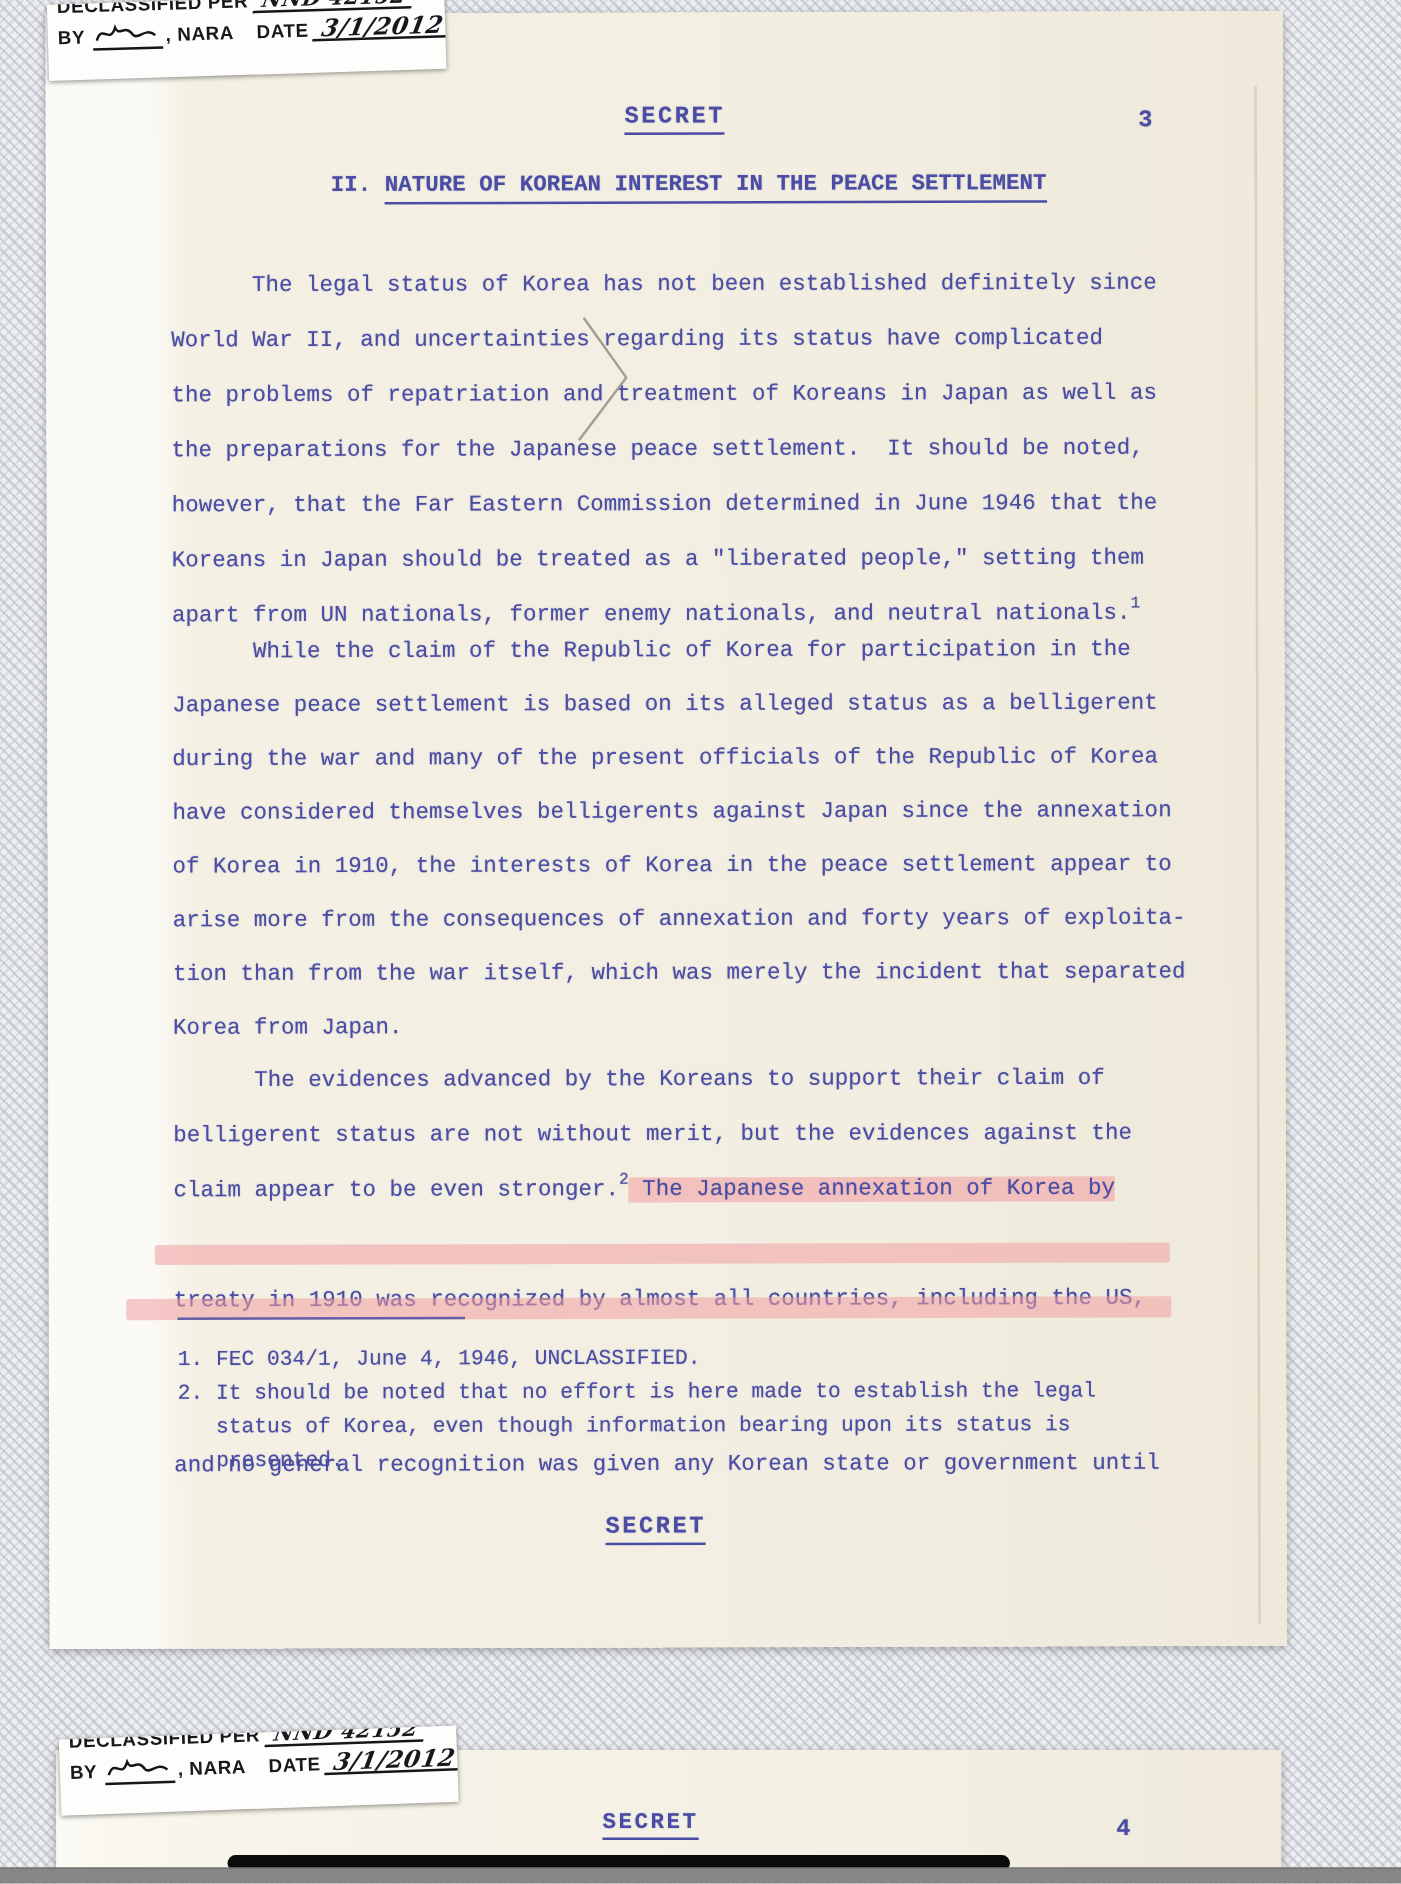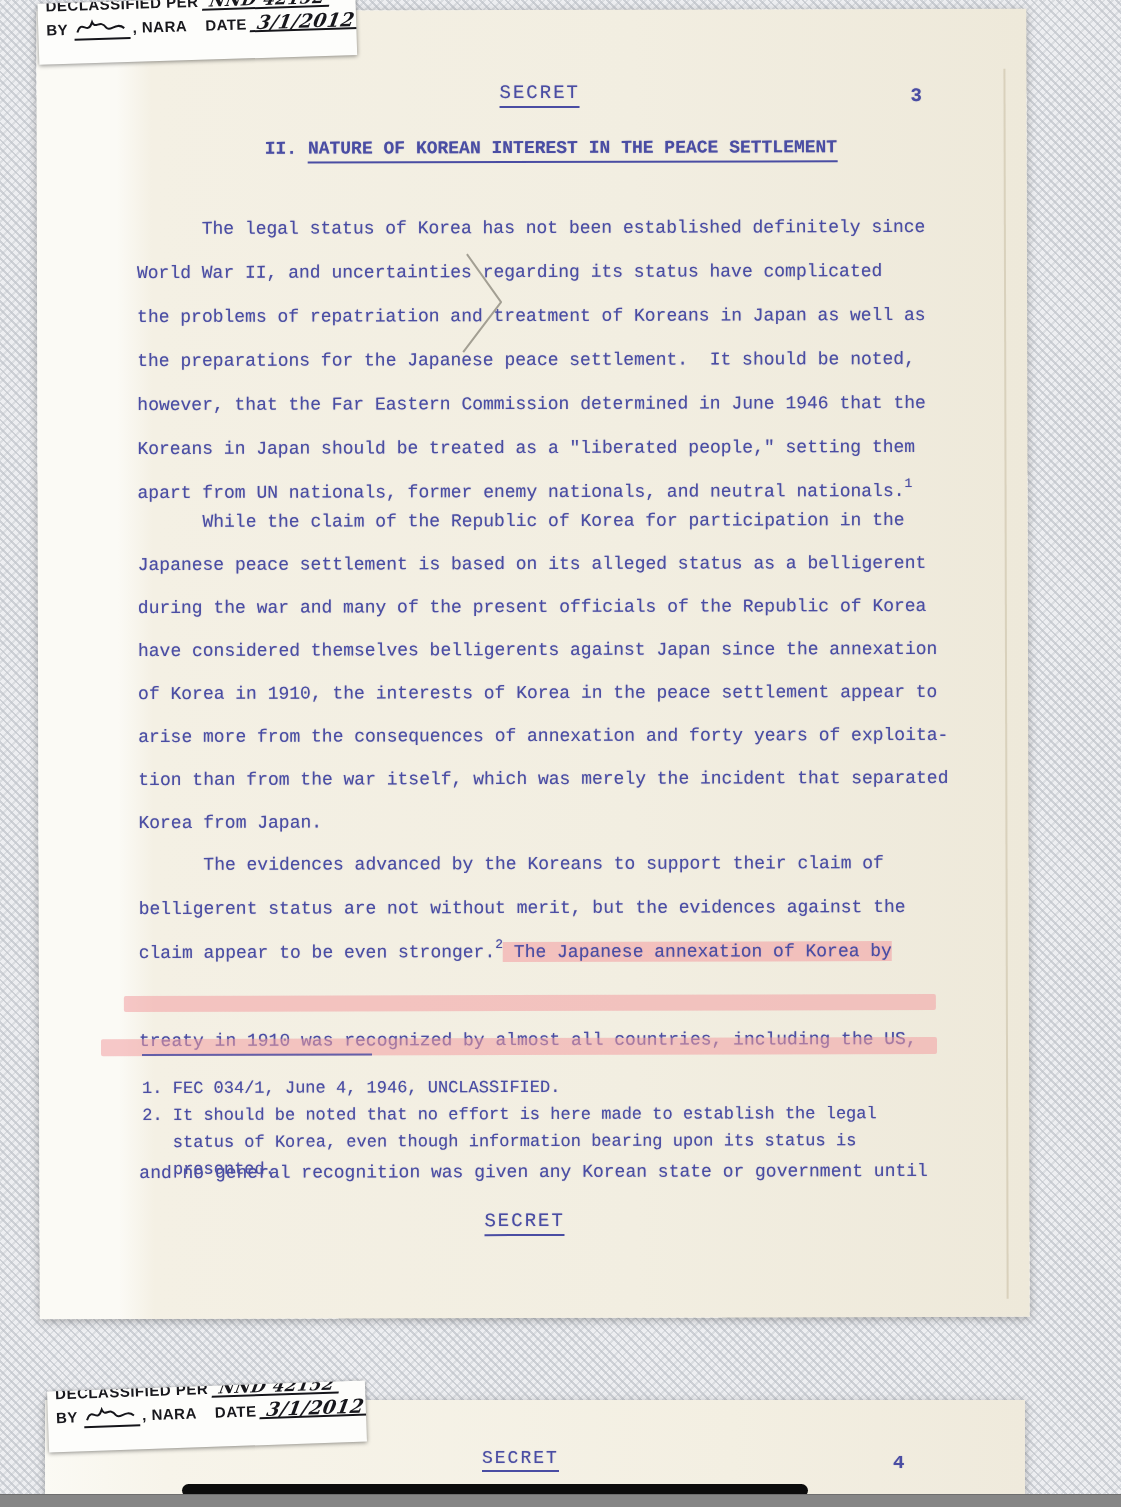--- a/index.html
+++ b/index.html
@@ -19,21 +19,21 @@
     background:linear-gradient(90deg,#fbfaf5 0,#fbfaf5 80px,#f4f0e4 115px,#f2eee1 60%,#eee9da 100%);
     transform:rotate(-0.15deg);
   }
   .page2{
     left:45px;top:1400px;width:980px;height:107px;
     background:linear-gradient(90deg,#fbfaf4 0,#f7f4ea 120px,#f3efe2 70%,#efeadc 100%);
   }
   .ink{color:#4a4da3;text-shadow:0 0 1px rgba(74,77,163,.5);}
   .typed{white-space:pre-wrap;font-size:18px;line-height:43px;}
   .abs{position:absolute;}
-  .secret{font-weight:normal;font-size:19px;letter-spacing:2px;border-bottom:2px solid #4a4da3;padding-bottom:2px;}
+  .secret{font-weight:bold;font-size:19px;letter-spacing:2px;border-bottom:2px solid #4a4da3;padding-bottom:2px;}
   .pagenum{font-size:19px;font-weight:bold;}
   .title-line{font-size:18px;font-weight:bold;white-space:pre;}
   .title-underline{border-bottom:2px solid #4a4da3;padding-bottom:3px;}
   sup.fnmark{font-size:13px;line-height:0;vertical-align:9px;}
   .hl-inline{background:rgba(243,148,153,.5);}
   .hl-strip{position:absolute;background:rgba(243,158,162,.55);border-radius:2px;}
   .fn{white-space:pre;font-size:17px;line-height:27px;}
   .fn-sep{position:absolute;border-bottom:2px solid rgba(74,77,163,.85);}
   .stamp{
     position:absolute;background:#fdfdfb;

